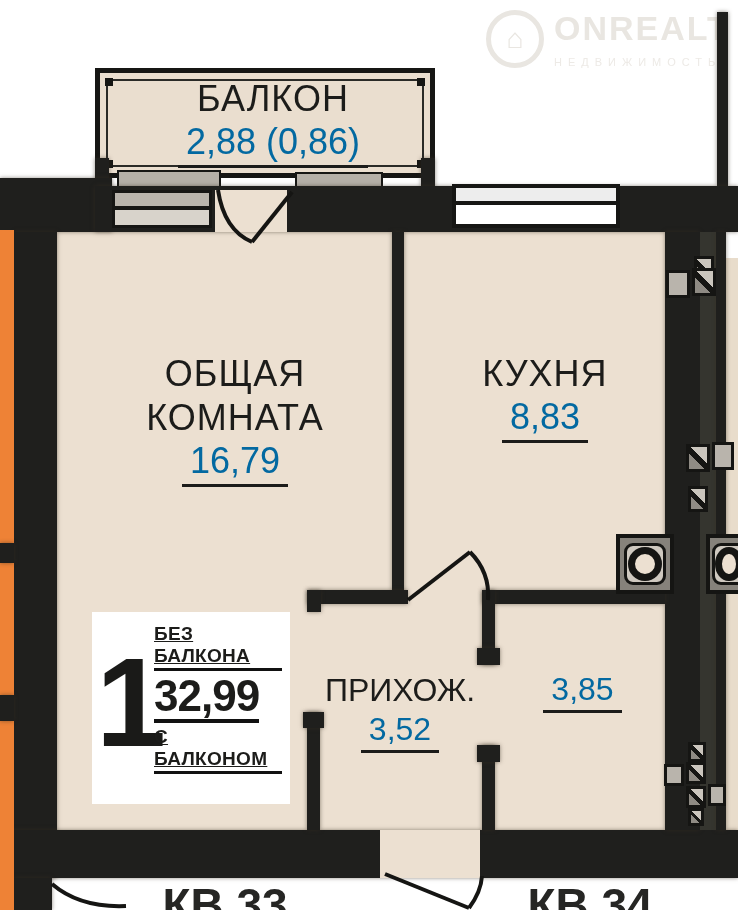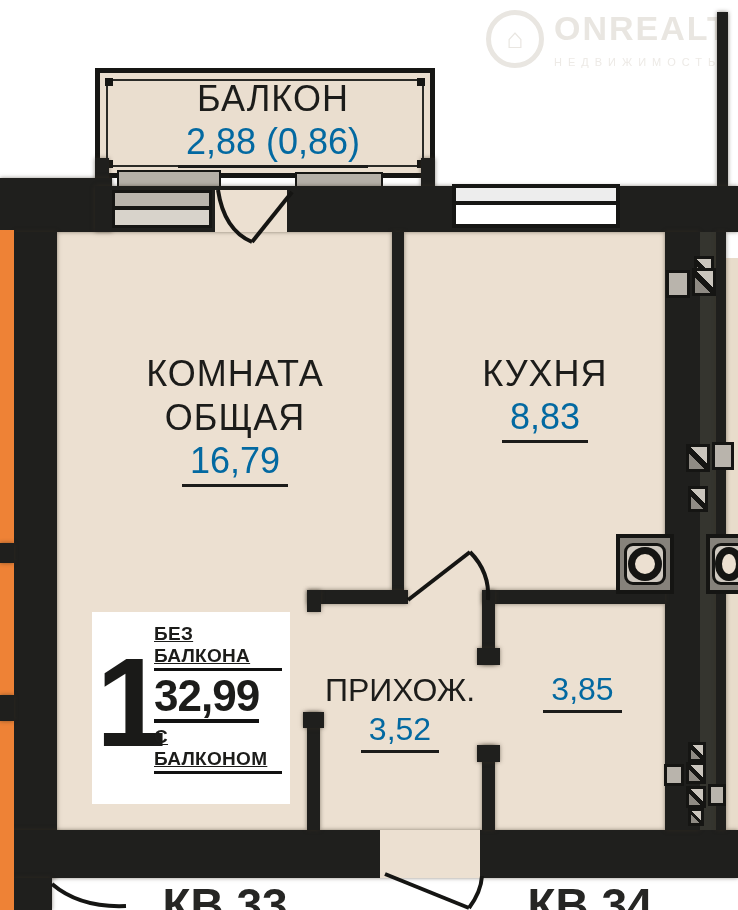--- a/index.html
+++ b/index.html
@@ -154,22 +154,22 @@
         <div class="plumb-circle"></div>
       </div>
   </div>
   <div class="abs plumb" style="left:706px;top:534px;width:46px;height:60px;">
     <div class="plumb-in">
         <div class="plumb-circle"></div>
       </div>
   </div>
 
   <div class="abs rm" style="left:110px;top:352px;width:250px;">
+    <div class="rm-name">ОБЩАЯ</div>
     <div class="rm-name">КОМНАТА</div>
-    <div class="rm-name">ОБЩАЯ</div>
     <div><span class="rm-area">16,79</span></div>
   </div>
   <div class="abs rm" style="left:440px;top:352px;width:210px;">
     <div class="rm-name">КУХНЯ</div>
     <div><span class="rm-area">8,83</span></div>
   </div>
   <div class="abs rm sm" style="left:300px;top:670px;width:200px;">
     <div class="rm-name">ПРИХОЖ.</div>
     <div><span class="rm-area">3,52</span></div>
   </div>

